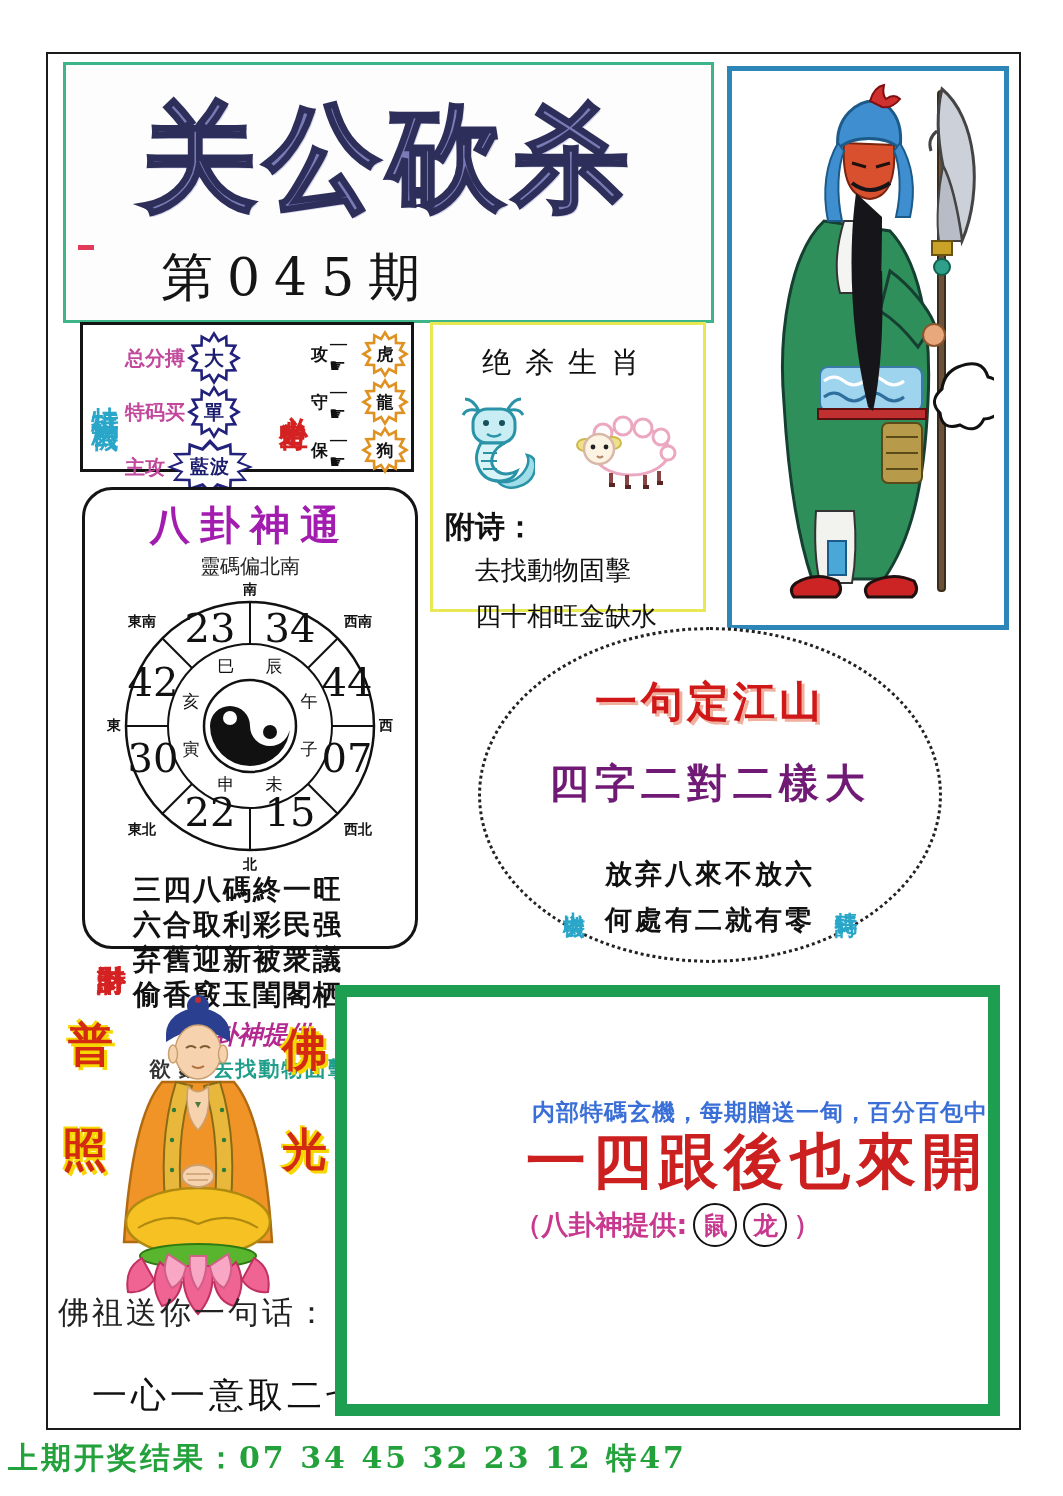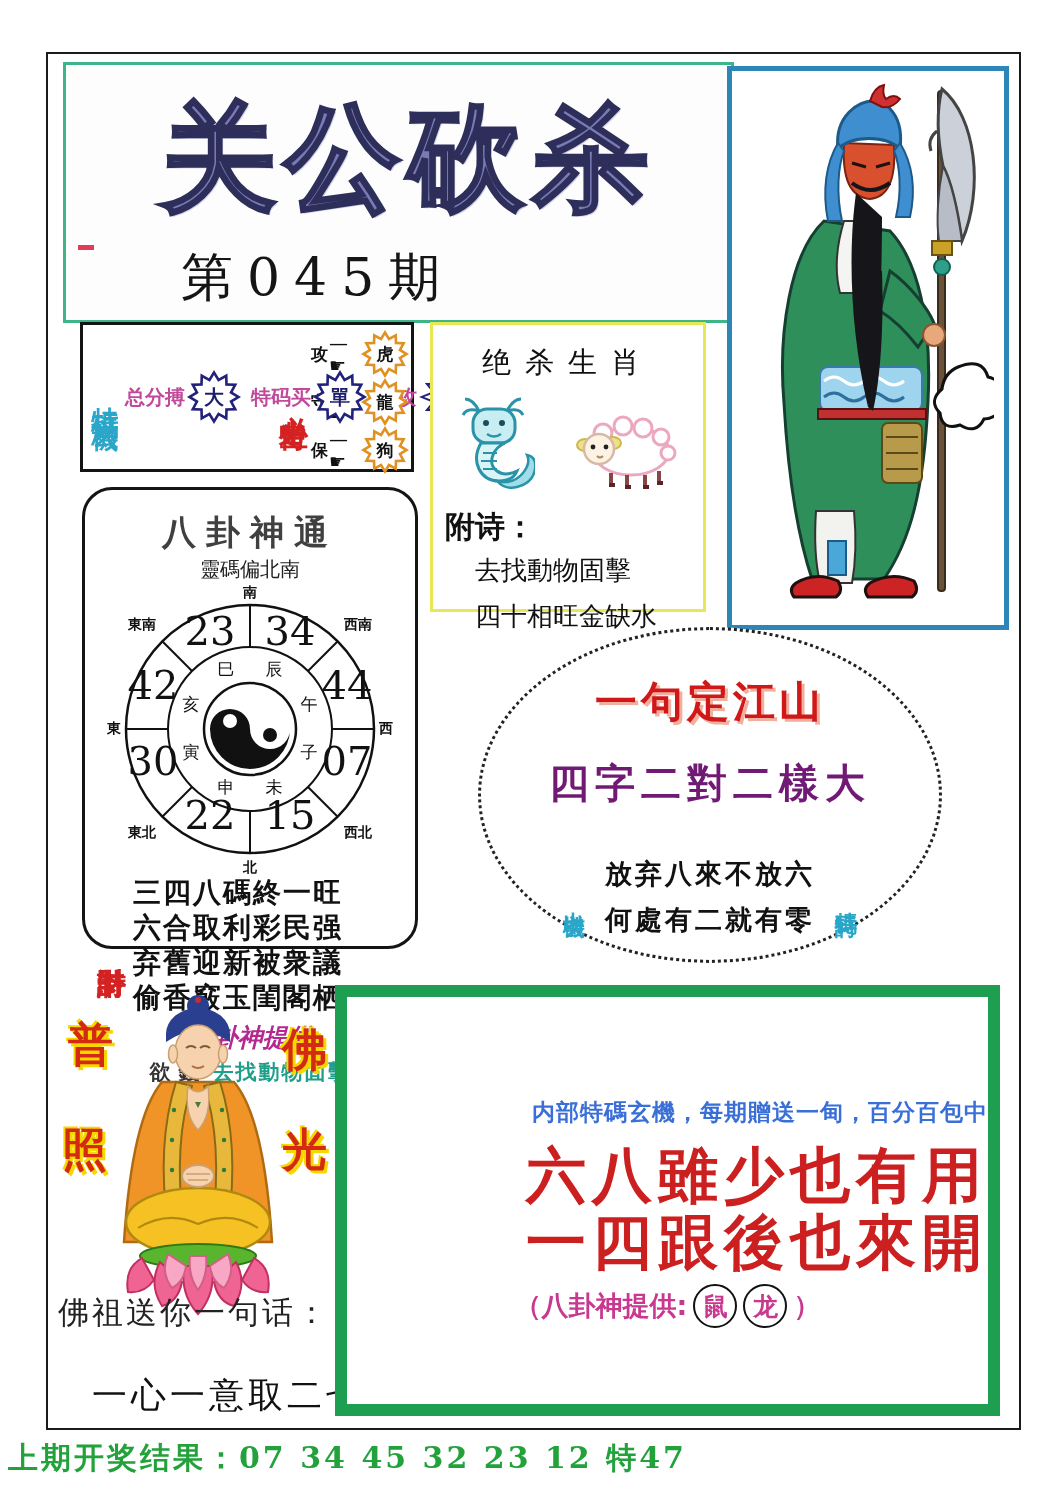--- a/index.html
+++ b/index.html
@@ -5,36 +5,36 @@
   html,body{margin:0;padding:0;background:#fff;}
   .canvas{position:relative;width:1063px;height:1496px;background:#fff;overflow:hidden;
     font-family:"DejaVu Sans","Liberation Sans",sans-serif;color:#111;}
   .abs{position:absolute;}
   .serif{font-family:"DejaVu Serif","Liberation Serif",serif;}
 
   
   .sheet-border{left:46px;top:52px;width:971px;height:1374px;border:2px solid #1b1b1b;}
 
   
-  .title-box{left:63px;top:62px;width:645px;height:255px;border:3px solid #3eb489;background:#fdfdfd;padding-left:20px;}
+  .title-box{left:63px;top:62px;width:645px;height:255px;border:3px solid #3eb489;background:#fdfdfd;}
   .main-title{margin-top:16px;text-align:center;font-size:116px;font-weight:800;letter-spacing:8px;
     color:#7a7ab6;-webkit-text-stroke:3px #2e2e5a;text-shadow:2px 2px 0 #cfcfe8;}
   .issue-no{margin-top:6px;margin-left:95px;font-size:52px;color:#151515;letter-spacing:14px;}
   .red-dash{left:12px;top:180px;width:16px;height:5px;background:#e23b5a;}
 
   
   .guan-box{left:727px;top:66px;width:272px;height:554px;border:5px solid #2d86b8;background:#fff;}
 
   
   .mystery-box{left:80px;top:322px;width:334px;height:150px;border:3px solid #141414;background:#fff;
     display:flex;align-items:stretch;padding:4px 2px;box-sizing:border-box;}
   .vert{writing-mode:vertical-rl;text-orientation:upright;}
   .mys-side{flex:none;width:40px;display:flex;align-items:center;justify-content:center;
     font-size:27px;font-weight:800;color:#2aa6c9;letter-spacing:6px;}
-  .mys-mid{flex:none;width:152px;display:flex;flex-direction:row;justify-content:space-between;padding:2px 0;gap:10px;}
+  .mys-mid{flex:none;width:152px;display:flex;flex-direction:column;justify-content:space-between;padding:2px 0;}
   .mys-row{display:flex;align-items:center;gap:2px;}
   .mys-label{font-size:20px;font-weight:800;color:#c2489c;white-space:nowrap;}
   .must-hit{flex:none;width:34px;display:flex;align-items:center;justify-content:center;
     font-size:29px;font-weight:800;color:#d42222;letter-spacing:2px;}
   .zod-col{flex:1;display:flex;flex-direction:column;justify-content:space-between;padding:1px 0;}
   .zod-row{display:flex;align-items:center;justify-content:flex-end;gap:1px;}
   .zod-key{font-size:17px;font-weight:800;color:#111;}
   .zod-arrow{font-size:19px;color:#111;letter-spacing:-2px;}
 
   
@@ -49,21 +49,21 @@
 
   
   .kill-box{left:430px;top:322px;width:276px;height:290px;border:3px solid #e8e855;background:#fff;box-sizing:border-box;}
   .kill-title{margin-top:18px;text-align:center;font-size:29px;letter-spacing:14px;color:#111;}
   .kill-icons{display:flex;justify-content:center;align-items:flex-end;gap:34px;margin-top:12px;height:96px;}
   .kill-poem-label{margin:16px 0 0 12px;font-size:30px;font-weight:700;color:#111;}
   .kill-line{margin-left:42px;font-size:26px;color:#111;line-height:1.75;}
 
   
   .bagua-box{left:82px;top:487px;width:336px;height:462px;border:3px solid #141414;border-radius:30px;background:#fff;box-sizing:border-box;}
-  .bagua-title{margin-top:20px;text-align:center;font-size:34px;font-weight:800;letter-spacing:10px;color:#404040;}
+  .bagua-title{margin-top:8px;text-align:center;font-size:40px;font-weight:800;letter-spacing:10px;color:#a21caf;}
   .bagua-sub{text-align:center;font-size:20px;color:#222;margin-top:0px;}
   .wheel-wrap{width:292px;height:292px;margin:0 auto;}
   .bagua-poem{display:flex;gap:4px;padding:0 12px;margin-top:0px;}
   .poem-side{flex:none;width:32px;font-size:29px;font-weight:800;color:#d42222;line-height:35px;text-align:center;}
   .poem-lines{font-size:28px;font-weight:700;color:#111;line-height:35px;letter-spacing:2px;}
   .provider{text-align:center;font-size:25px;font-weight:700;font-style:italic;color:#b3298f;margin-top:6px;}
   .hint-line{text-align:center;margin-top:4px;}
   .hint-prefix{font-size:21px;font-weight:800;color:#333;letter-spacing:8px;}
   .hint-text{font-size:21px;font-weight:800;color:#1f9e8a;letter-spacing:2px;}
 
@@ -391,21 +391,20 @@
         <path d="M78,266 q-2,20 8,34 q10,-14 8,-34 Z"></path>
       </g>
     </svg>
   </div>
 
   <div class="abs bud-caption serif">佛祖送你一句话：</div>
   <div class="abs bud-phrase serif">一心一意取二七</div>
 
   <div class="abs green-box">
     <div class="gb-note">内部特碼玄機，每期贈送一甸，百分百包中</div>
-    <div class="gb-line first serif">六八雖少也有用</div>
     <div class="gb-line serif">一四跟後也來開</div>
     <div class="gb-lucky">
       <span>（八卦神提供:</span>
       <span class="lucky-circle">鼠</span>
       <span class="lucky-circle">龙</span>
       <span>）</span>
     </div>
   </div>
 
   <div class="abs footer-result serif">上期开奖结果：07 34 45 32 23 12 特47</div>

